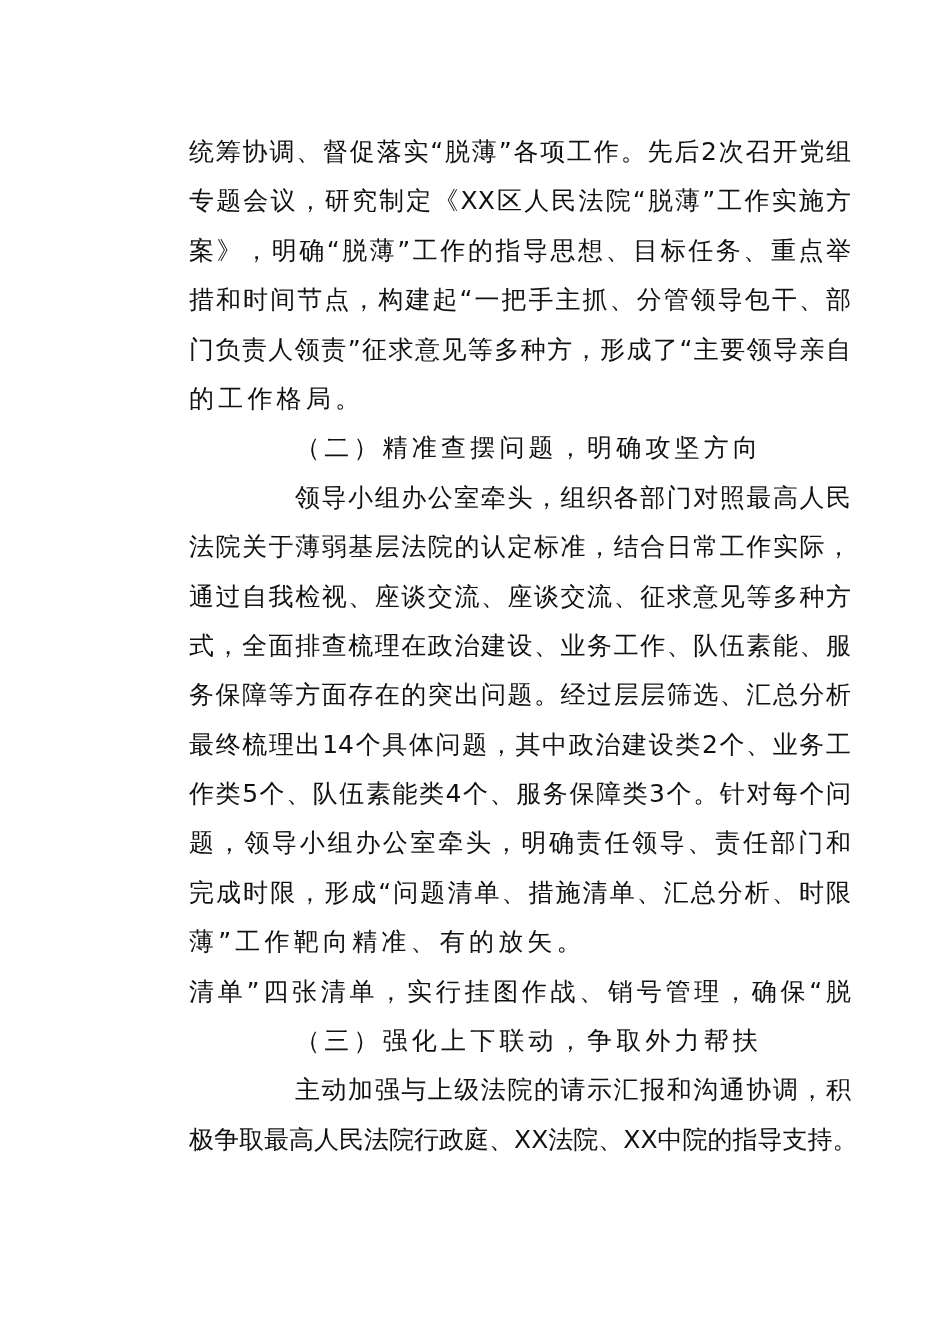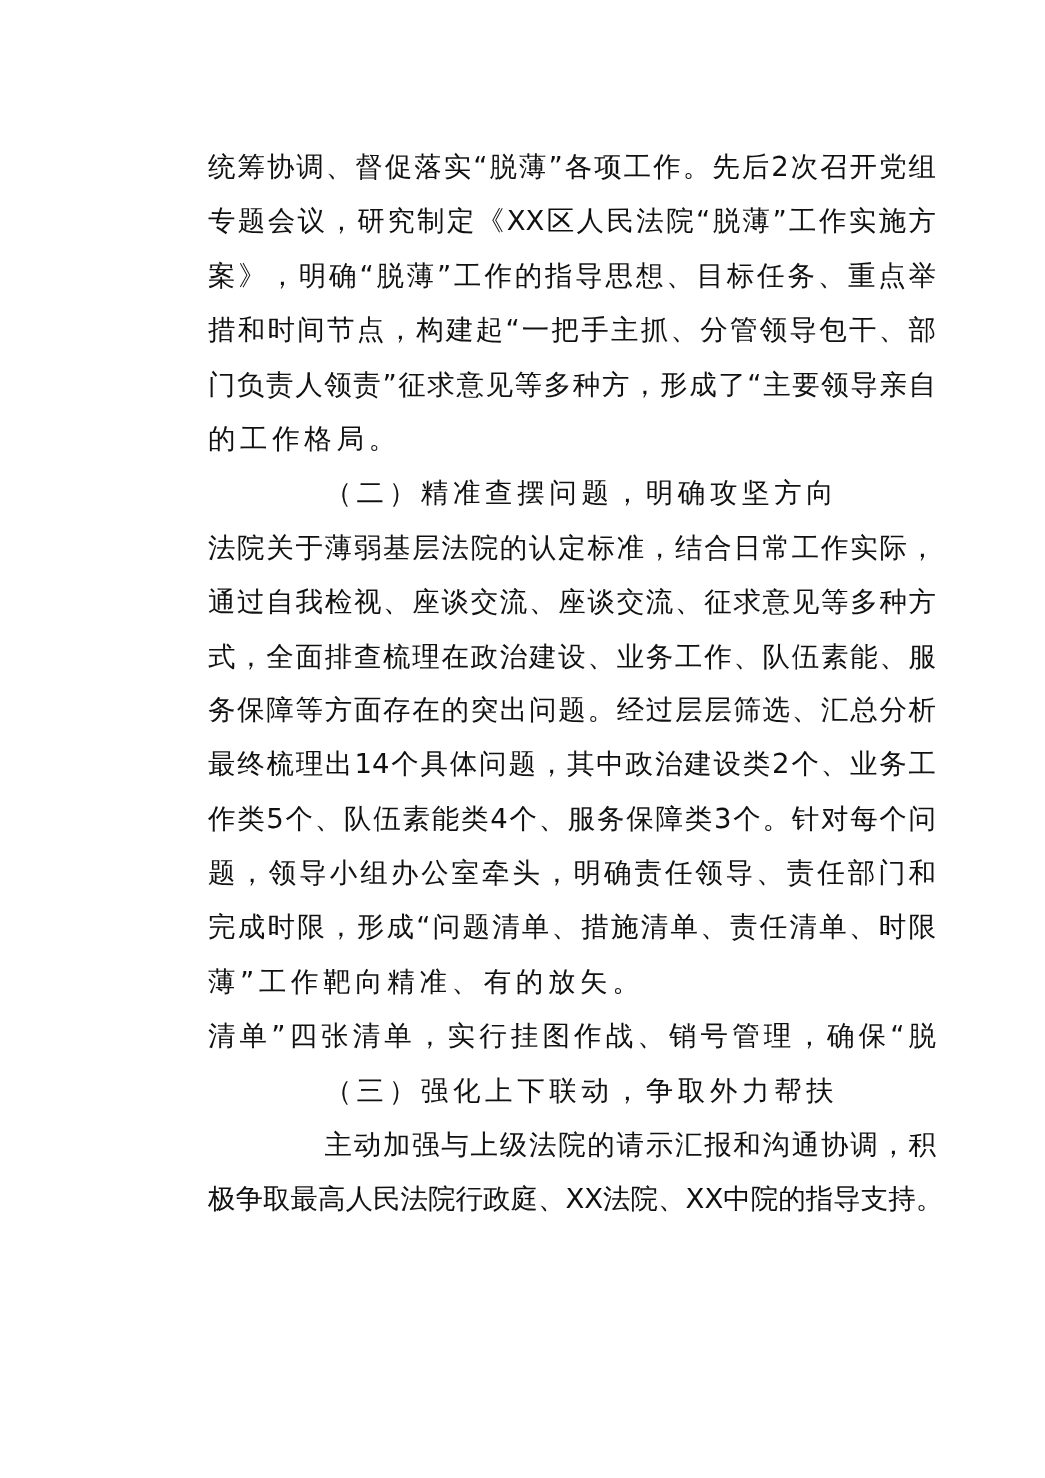--- a/index.html
+++ b/index.html
@@ -52,28 +52,29 @@
     <span class="line justify">专题会议，研究制定《XX区人民法院“脱薄”工作实施方</span>
     <span class="line justify">案》，明确“脱薄”工作的指导思想、目标任务、重点举</span>
     <span class="line justify">措和时间节点，构建起“一把手主抓、分管领导包干、部</span>
     <span class="line justify">门负责人领责”征求意见等多种方，形成了“主要领导亲自</span>
     <span class="line">的工作格局。</span>
   </div>
 
   <span class="line heading">（二）精准查摆问题，明确攻坚方向</span>
 
   <div class="paragraph">
+    <span class="line indent justify">领导小组办公室牵头，组织各部门对照最高人民</span>
     <span class="line justify">法院关于薄弱基层法院的认定标准，结合日常工作实际，</span>
     <span class="line justify">通过自我检视、座谈交流、座谈交流、征求意见等多种方</span>
     <span class="line justify">式，全面排查梳理在政治建设、业务工作、队伍素能、服</span>
     <span class="line justify">务保障等方面存在的突出问题。经过层层筛选、汇总分析</span>
     <span class="line justify">最终梳理出14个具体问题，其中政治建设类2个、业务工</span>
     <span class="line justify">作类5个、队伍素能类4个、服务保障类3个。针对每个问</span>
     <span class="line justify">题，领导小组办公室牵头，明确责任领导、责任部门和</span>
-    <span class="line justify">完成时限，形成“问题清单、措施清单、责任清单、时限</span>
+    <span class="line justify">完成时限，形成“问题清单、措施清单、汇总分析、时限</span>
     <span class="line">薄”工作靶向精准、有的放矢。</span>
     <span class="line justify">清单”四张清单，实行挂图作战、销号管理，确保“脱</span>
   </div>
 
   <span class="line heading">（三）强化上下联动，争取外力帮扶</span>
 
   <div class="paragraph">
     <span class="line indent justify">主动加强与上级法院的请示汇报和沟通协调，积</span>
     <span class="line justify">极争取最高人民法院行政庭、XX法院、XX中院的指导支持。</span>
   </div>

